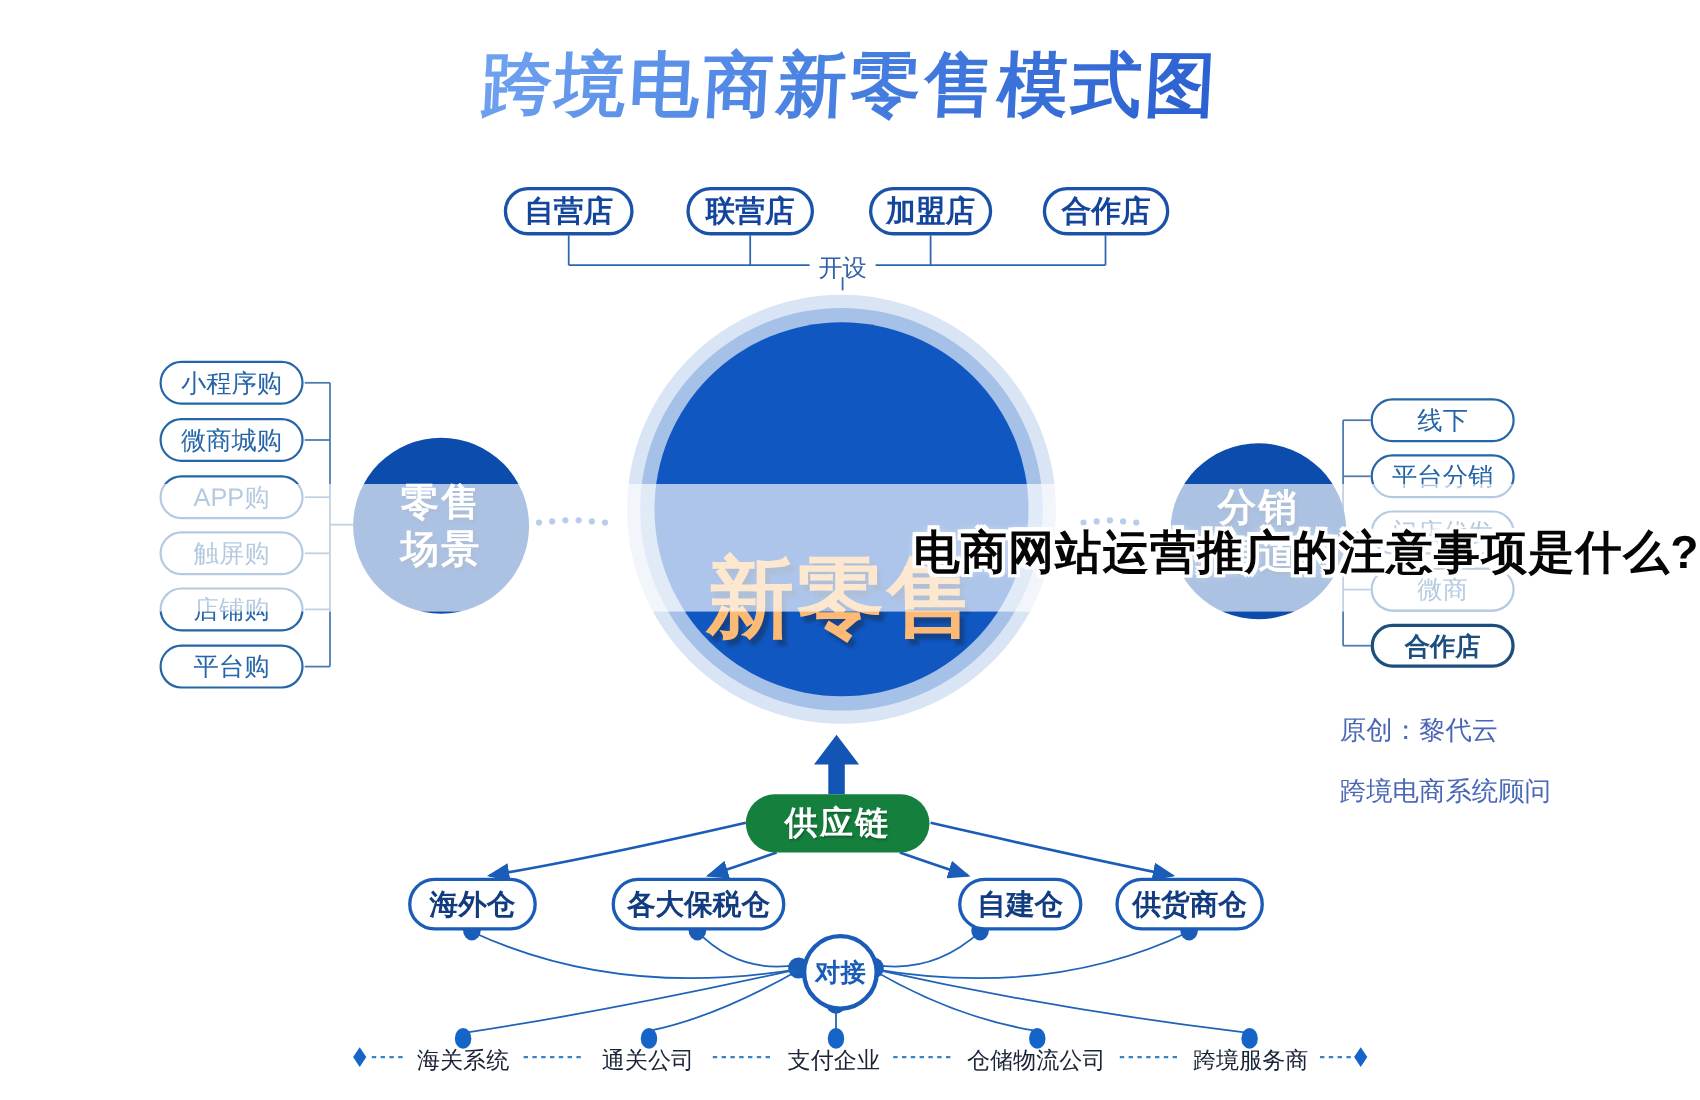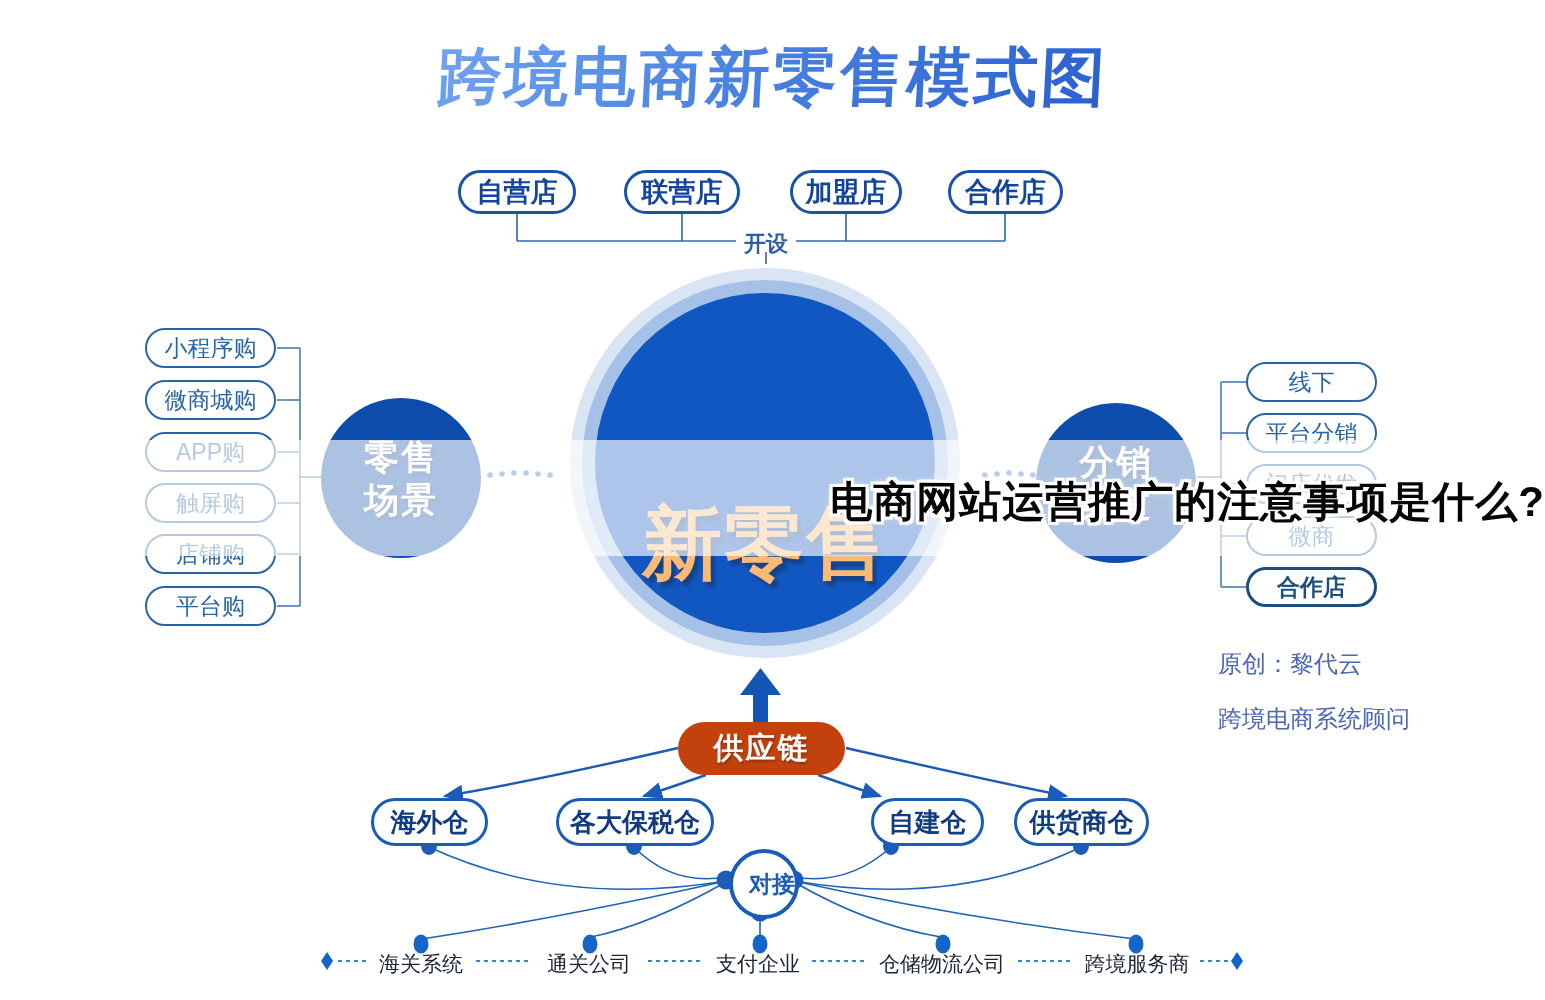--- a/index.html
+++ b/index.html
@@ -17,44 +17,44 @@
   
   .pill{display:flex;align-items:center;justify-content:center;background:#fff;
         border-style:solid;white-space:nowrap;}
   .pill-top{height:44px;border-width:3px;border-color:#1a52a8;border-radius:22px;
             color:#14459c;font-size:27px;font-weight:800;}
   .pill-side{height:40px;border-width:2.5px;border-color:#2565a8;border-radius:20px;
              color:#2565a8;font-size:23px;font-weight:500;}
   .pill-side.strong{border-width:3px;border-color:#1d4f7e;color:#1d4f7e;font-weight:700;}
   .pill-wh{height:48px;border-width:3.5px;border-color:#1a5cb8;border-radius:24px;
            color:#123c80;font-size:26px;font-weight:800;}
-  .pill-fill{background:#c2410c;border:none;border-radius:27px;color:#fff;
+  .pill-fill{background:#15803d;border:none;border-radius:27px;color:#fff;
              font-size:30px;font-weight:800;letter-spacing:2px;
              text-shadow:1px 2px 2px rgba(0,0,0,0.25);}
   
   #center-circle{position:absolute;left:595px;top:293px;width:340px;height:340px;border-radius:50%;
     background:#1057c2;z-index:2;
     box-shadow:0 0 0 13px #a6c1e8,0 0 0 25px #d9e4f4;}
   #center-circle .l1{position:absolute;top:58px;left:0;width:100%;text-align:center;
     font-size:100px;line-height:100px;font-weight:900;color:#fff;letter-spacing:8px;
     text-shadow:4px 5px 3px rgba(30,30,30,0.35);}
   #center-circle .l2{position:absolute;top:210px;left:0;width:100%;text-align:center;
     font-size:80px;line-height:82px;font-weight:900;color:#fdba74;letter-spacing:2px;
     text-shadow:4px 5px 3px rgba(30,30,30,0.35);}
   .hub-circle{position:absolute;width:160px;height:160px;border-radius:50%;background:#0c4cad;
     display:flex;flex-direction:column;align-items:center;justify-content:center;z-index:2;}
   .hub-circle div{color:#fff;font-size:35px;line-height:43px;font-weight:800;letter-spacing:2px;
     text-shadow:2px 3px 2px rgba(30,30,30,0.3);}
   
   #kaishe{position:absolute;left:738px;top:229px;width:56px;text-align:center;
-    font-size:22px;color:#2e5fa8;z-index:2;font-weight:bold;}
+    font-size:22px;color:#2e5fa8;z-index:2;}
   .partner{position:absolute;top:950px;transform:translateX(-50%);white-space:nowrap;
     font-size:21px;font-weight:500;color:#1a2436;z-index:2;}
   #duijie{position:absolute;left:729px;top:849px;width:62px;height:62px;border-radius:50%;
-    background:#fff;border:4px solid #1a5cb8;display:flex;align-items:center;justify-content:flex-end;
+    background:#fff;border:4px solid #1a5cb8;display:flex;align-items:center;justify-content:center;
     font-size:23px;font-weight:600;color:#1a5cb8;z-index:2;}
   #credits{position:absolute;left:1218px;top:648px;z-index:2;
     font-family:"Liberation Serif",serif;color:#4a67b5;}
   #credits .c1{font-size:24px;}
   #credits .c2{font-size:24px;margin-top:23px;}
   
   #overlay-band{position:absolute;left:0;top:440px;width:100%;height:116px;
     background:rgba(255,255,255,0.66);z-index:10;}
   #caption{position:absolute;left:0;top:474px;width:100%;text-align:right;z-index:11;
     font-size:42px;font-weight:900;letter-spacing:1px;color:#050505;
@@ -216,21 +216,21 @@
   <div class="node pill pill-side" style="left:145px;top:483px;width:131px;">
     <span>触屏购</span>
     </div>
   <div class="node pill pill-side" style="left:145px;top:534px;width:131px;">
     <span>店铺购</span>
     </div>
   <div class="node pill pill-side" style="left:145px;top:586px;width:131px;">
     <span>平台购</span>
     </div>
 
-  <div class="hub-circle" style="left:1036px;top:403px;">
+  <div class="hub-circle" style="left:1064px;top:403px;">
     <div>分销</div>
     <div>渠道</div>
   </div>
   <div class="node pill pill-side" style="left:1246px;top:362px;width:131px;">
     <span>线下</span>
     </div>
   <div class="node pill pill-side" style="left:1246px;top:413px;width:131px;">
     <span>平台分销</span>
     </div>
   <div class="node pill pill-side" style="left:1246px;top:464px;width:131px;">

